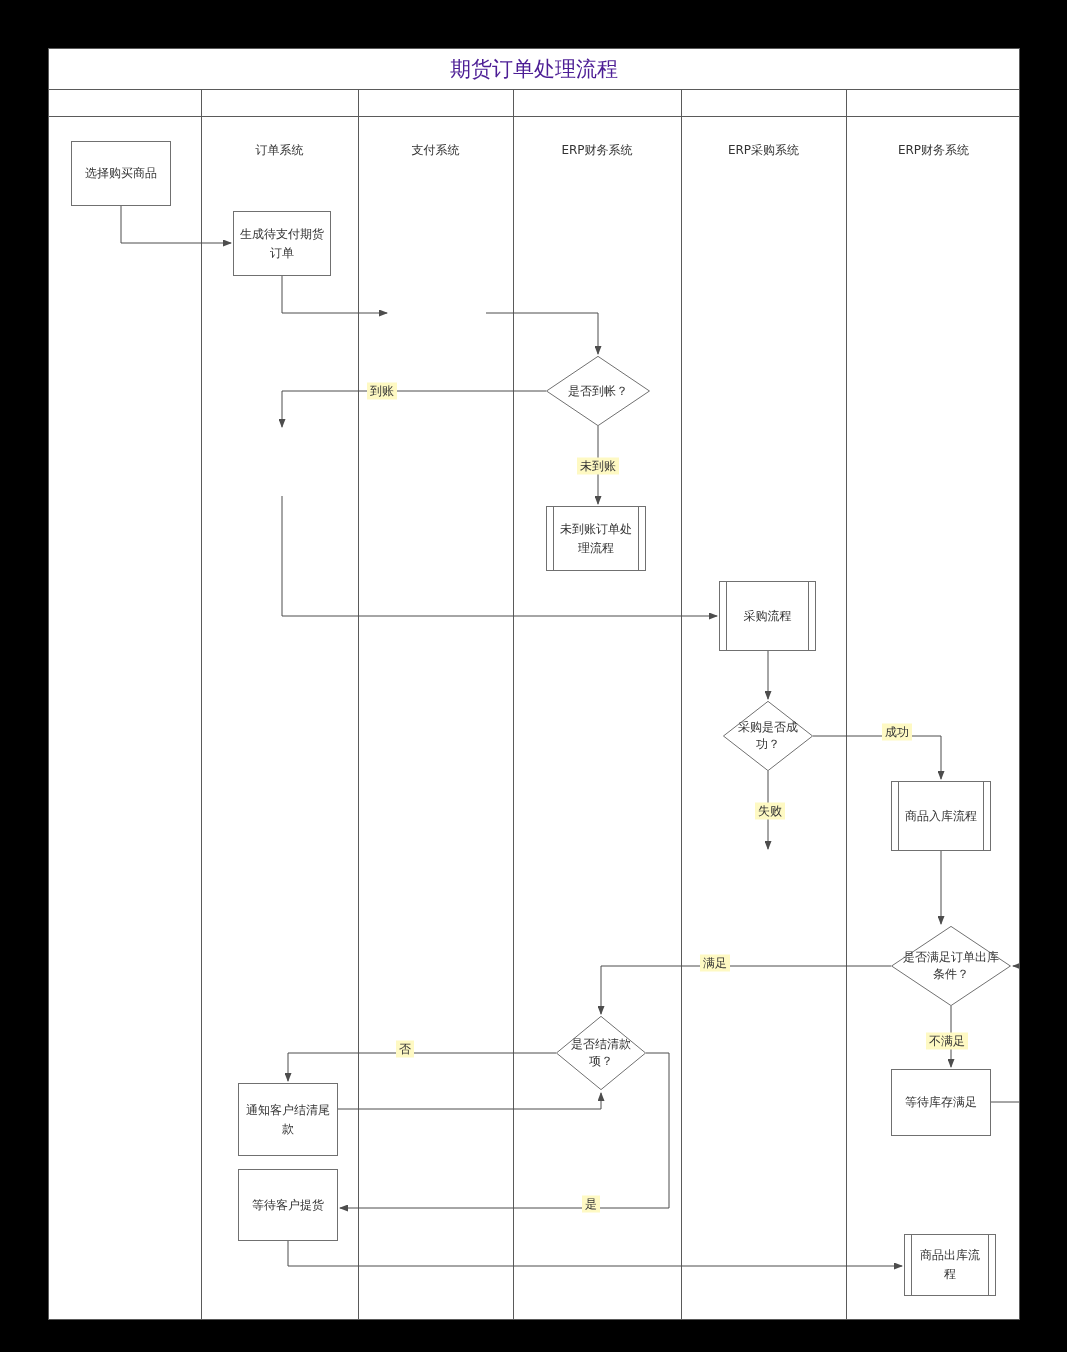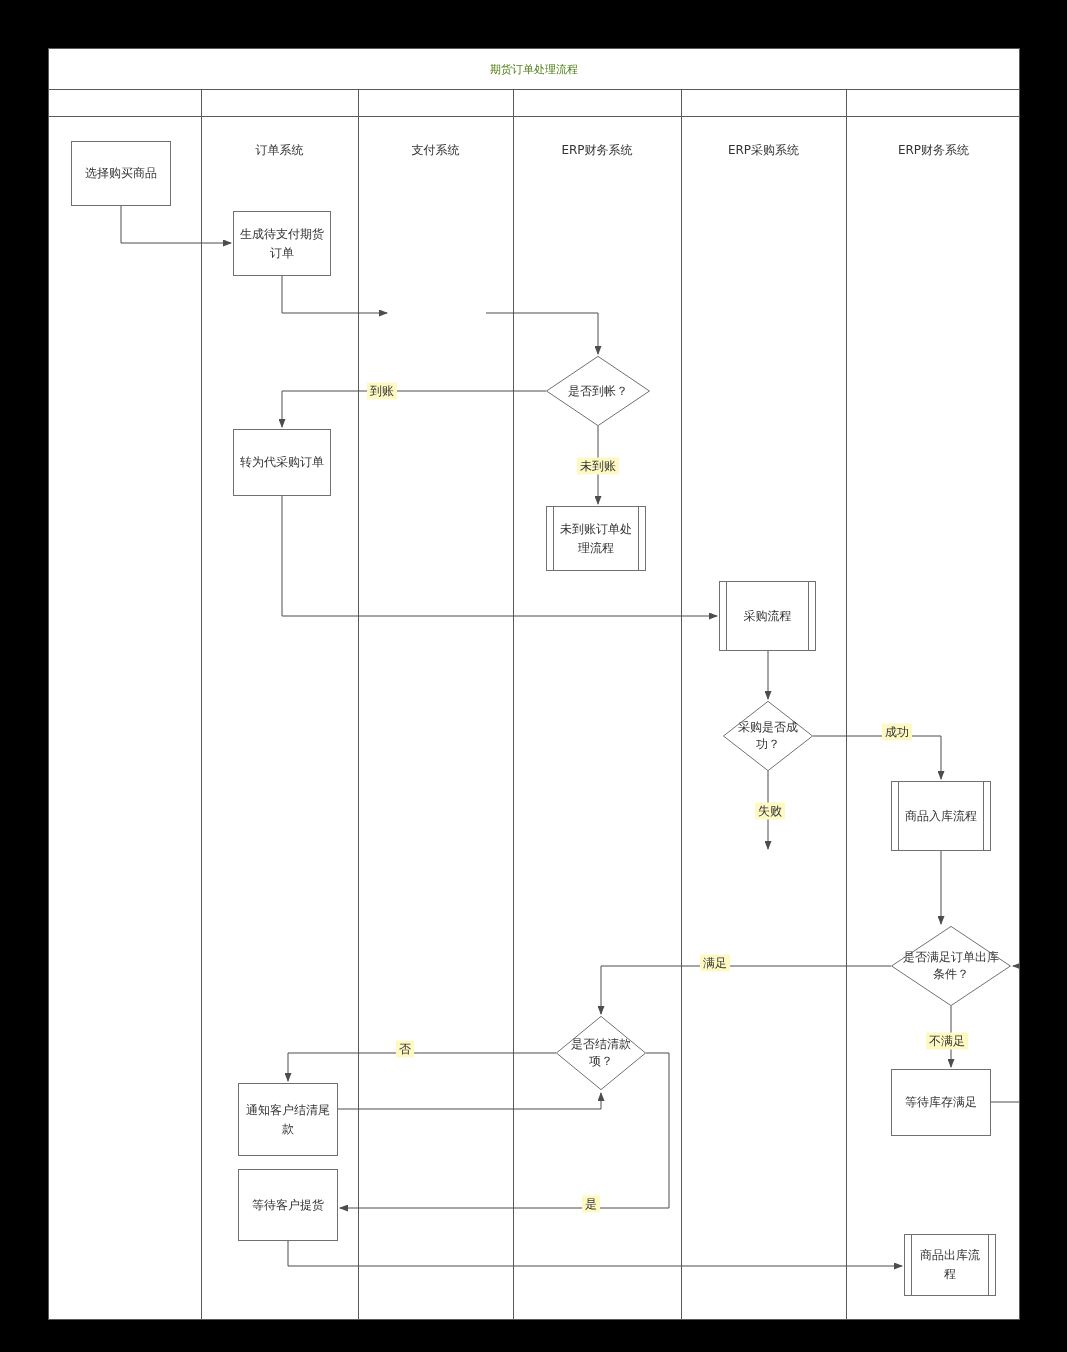--- a/index.html
+++ b/index.html
@@ -26,22 +26,22 @@
     box-sizing: border-box;
   }
   .title-bar {
     position: absolute;
     top: 0; left: 0; right: 0;
     height: 40px;
     border-bottom: 1px solid #5a5a5a;
     display: flex;
     align-items: center;
     justify-content: center;
-    font-size: 11px;
-    color: #4d7c0f;
+    font-size: 21px;
+    color: #4c1d95;
   }
   .lane-header {
     position: absolute;
     top: 40px;
     height: 27px;
     display: flex;
     align-items: center;
     justify-content: center;
     font-size: 12px;
     color: #333333;
@@ -177,23 +177,20 @@
     </div>
 
 
     <div class="diamond" style="left:497px;top:307px;width:104px;height:70px">
       <svg viewBox="0 0 100 100" preserveAspectRatio="none">
         <polygon points="50,0.5 99.5,50 50,99.5 0.5,50" fill="#ffffff" stroke="#707070" stroke-width="1" vector-effect="non-scaling-stroke"></polygon>
       </svg>
       <span class="dlabel">是否到帐？</span>
     </div>
 
-    <div class="node" style="left:184px;top:380px;width:98px;height:67px">
-      <span>转为代采购订单</span>
-    </div>
 
     <div class="node subprocess" style="left:497px;top:457px;width:100px;height:65px">
       <span class="bar l"></span>
       <span class="bar r"></span>
       <span>未到账订单处理流程</span>
     </div>
 
     <div class="node subprocess" style="left:670px;top:532px;width:97px;height:70px">
       <span class="bar l"></span>
       <span class="bar r"></span>

